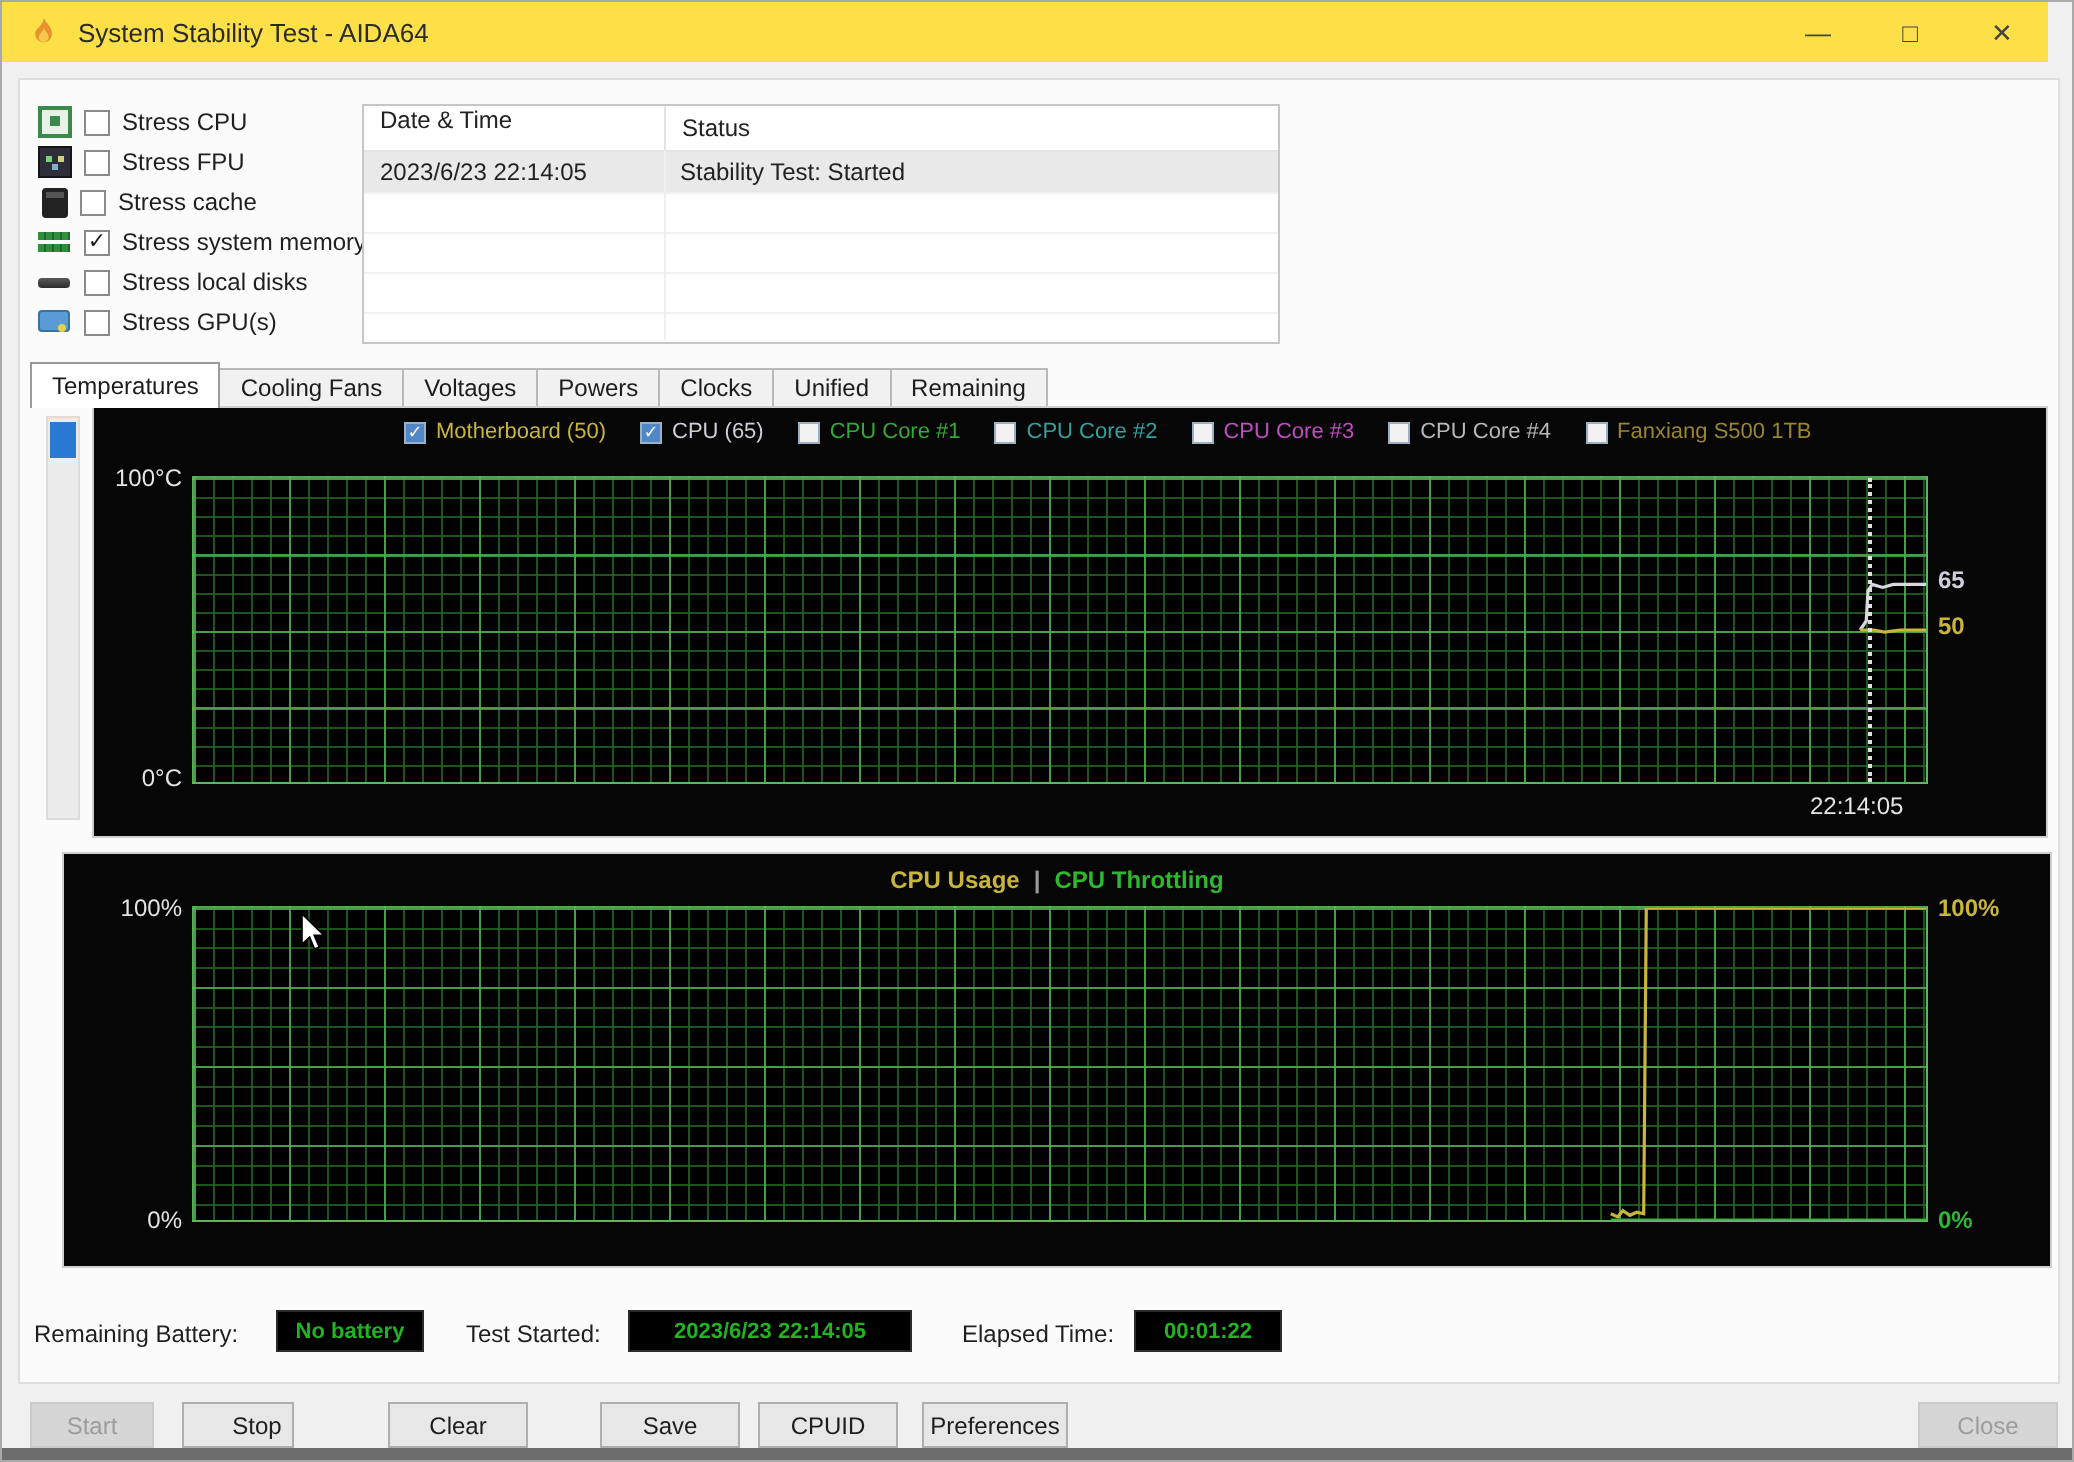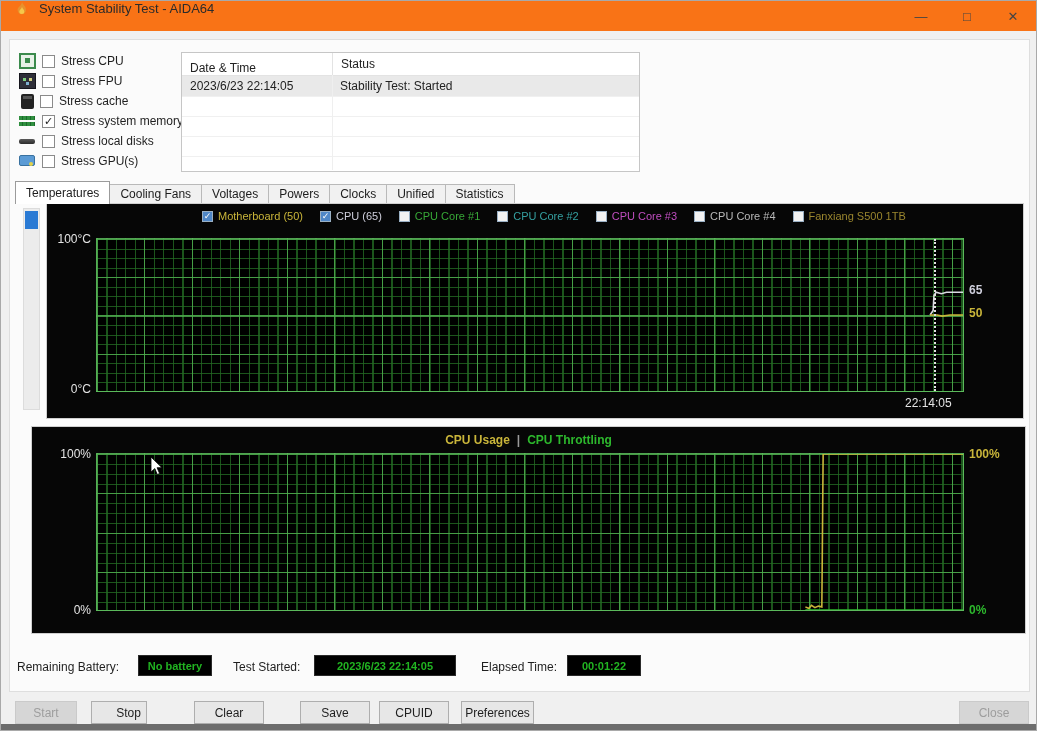--- a/index.html
+++ b/index.html
@@ -1,18 +1,18 @@
 <!DOCTYPE html>
 <html><head>
 <meta charset="utf-8">
 <style>
   html,body{margin:0;padding:0;background:#cfcfcf;font-family:"Liberation Sans",sans-serif;}
   .win{position:relative;width:1037px;height:731px;background:#f0f0f0;border:1px solid #a9a9a9;box-sizing:border-box;overflow:hidden;}
   
-  .titlebar{position:absolute;left:0;top:0;right:0;height:30px;background:#f97316;display:flex;align-items:flex-start;}
+  .titlebar{position:absolute;left:0;top:0;right:12px;height:30px;background:#fde047;display:flex;align-items:center;}
   .flame{margin-left:13px;width:16px;height:16px;flex:0 0 auto;}
   .title-text{margin-left:9px;font-size:13px;color:#2b2b2b;}
   .win-controls{margin-left:auto;display:flex;height:30px;}
   .win-ctl{width:46px;height:30px;display:flex;align-items:center;justify-content:center;font-size:13px;color:#444;cursor:default;}
   
   .panel{position:absolute;left:8px;top:38px;width:1021px;height:653px;background:#fbfbfb;border:1px solid #dedede;box-sizing:border-box;}
   
   .stress{position:absolute;left:18px;top:50px;}
   .s-row{display:flex;align-items:center;height:20px;}
   .s-ic{width:17px;height:16px;margin-right:6px;position:relative;flex:0 0 auto;}
@@ -29,21 +29,21 @@
   .ic-mem{height:12px;}
   .ic-mem::before{content:"";position:absolute;left:0;top:1px;width:16px;height:4px;background:repeating-linear-gradient(to right,#2f8f3f 0 3px,#1d6b2b 3px 4px);}
   .ic-mem::after{content:"";position:absolute;left:0;top:7px;width:16px;height:4px;background:repeating-linear-gradient(to right,#2f8f3f 0 3px,#1d6b2b 3px 4px);}
   .ic-disk{height:14px;}
   .ic-disk::after{content:"";position:absolute;left:0;top:5px;width:16px;height:5px;border-radius:2px;background:linear-gradient(#5a5a5a,#2c2c2c);}
   .ic-gpu{height:14px;}
   .ic-gpu::before{content:"";position:absolute;left:0;top:1px;width:16px;height:11px;border-radius:2px;background:#5b9bd5;border:1px solid #39719f;box-sizing:border-box;}
   .ic-gpu::after{content:"";position:absolute;right:3px;bottom:2px;width:4px;height:4px;border-radius:50%;background:#e3d24a;}
   
   .logtable{position:absolute;left:180px;top:51px;width:459px;height:120px;background:#fff;border:1px solid #c6c6c6;box-sizing:border-box;font-size:12px;color:#222;}
-  .lt-head{display:flex;height:22px;align-items:flex-end;border-bottom:1px solid #e3e3e3;}
+  .lt-head{display:flex;height:22px;align-items:flex-start;border-bottom:1px solid #e3e3e3;}
   .lt-c1{width:150px;padding-left:8px;box-sizing:border-box;}
   .lt-c2{flex:1;padding-left:8px;box-sizing:border-box;border-left:1px solid #e3e3e3;align-self:stretch;display:flex;align-items:center;}
   .lt-row{display:flex;height:20px;align-items:center;}
   .lt-row.sel{background:#e9e9e9;}
   .lt-empty{height:19px;border-top:1px solid #f0f0f0;}
   .lt-vline{position:absolute;left:150px;top:22px;bottom:1px;width:1px;background:#efefef;}
   
   .tabs{position:absolute;left:14px;top:180px;display:flex;align-items:flex-end;height:23px;}
   .tab{height:20px;padding:0 10px;display:flex;align-items:center;font-size:12px;color:#1c1c1c;
        background:#f1f1f1;border:1px solid #b9b9b9;margin-left:-1px;box-sizing:border-box;cursor:default;}
@@ -157,21 +157,21 @@
     <div class="lt-vline"></div>
   </div>
 
   <div class="tabs">
     <div class="tab active">Temperatures</div>
     <div class="tab">Cooling Fans</div>
     <div class="tab">Voltages</div>
     <div class="tab">Powers</div>
     <div class="tab">Clocks</div>
     <div class="tab">Unified</div>
-    <div class="tab">Statistics</div>
+    <div class="tab">Remaining</div>
   </div>
 
   <div class="temp-scroll">
     <div class="temp-thumb"></div>
   </div>
 
   <div class="chart-panel temp-panel">
     <div class="legend">
       <span class="lg-item">
         <span class="lg-box" style="background-color: rgb(79, 135, 199);">✓</span>

